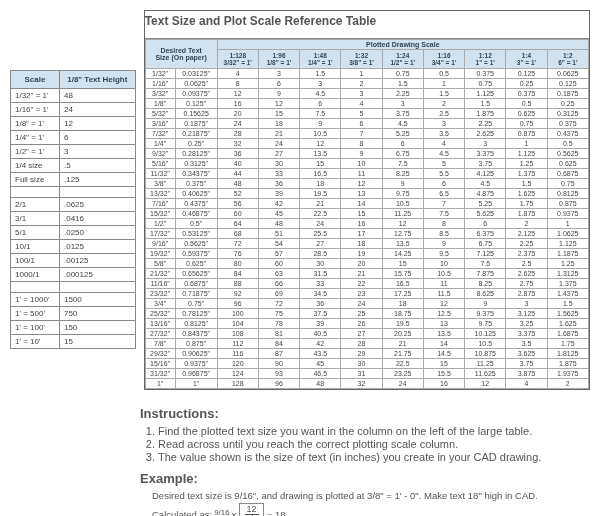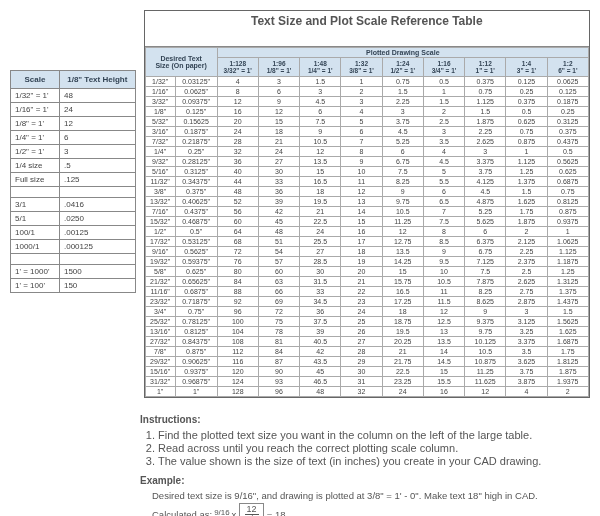--- a/index.html
+++ b/index.html
@@ -39,24 +39,24 @@
     text-align: left;
   }
   .small-table td:first-child { text-align: left; }
   .small-table .sep td { height: 6px; border-left:1px solid #888; border-right:1px solid #888; border-top:none; border-bottom:none;}
   
   .big-wrap {
     border: 1px solid #666;
     width: 460px;
   }
   .big-title {
-    text-align: center;
+    text-align: left;
     font-weight: bold;
     font-size: 12px;
-    padding: 3px 0 18px 0;
+    padding: 3px 0 10px 0;
     color: #555;
     border-bottom: 1px solid #888;
   }
   .big-table {
     border-collapse: collapse;
     width: 100%;
     table-layout: fixed;
   }
   .big-table th, .big-table td {
     border: 1px solid #aaa;
@@ -75,21 +75,21 @@
     line-height: 1.1;
     padding: 2px 0;
   }
   .big-table td:first-child { font-size: 7px; }
   .below {
     margin: 16px 0 0 130px;
     font-size: 10px;
     color: #555;
     width: 450px;
   }
-  .below h4 { margin: 4px 0; font-size: 10px; color:#555;}
+  .below h4 { margin: 4px 0; font-size: 13px; color:#555;}
   .below ol { margin: 2px 0 8px 18px; padding:0;}
   .below ol li { margin: 1px 0; font-size: 11px;}
   .example-line { margin: 3px 0 2px 12px; font-size:9.5px;}
   .calc-line { display:flex; align-items:center; margin-left:12px; font-size:9.5px;}
   .frac {
     display: inline-flex;
     flex-direction: column;
     align-items: center;
     font-size: 9px;
     margin: 0 3px;
@@ -139,46 +139,62 @@
         </tr>
         <tr>
           <td>Full size</td>
           <td>.125</td>
         </tr>
         <tr class="sep">
           <td></td>
           <td></td>
         </tr>
         <tr>
+          <td>2/1</td>
+          <td>.0625</td>
+        </tr>
+        <tr>
           <td>3/1</td>
           <td>.0416</td>
         </tr>
         <tr>
           <td>5/1</td>
           <td>.0250</td>
+        </tr>
+        <tr>
+          <td>10/1</td>
+          <td>.0125</td>
         </tr>
         <tr>
           <td>100/1</td>
           <td>.00125</td>
         </tr>
         <tr>
           <td>1000/1</td>
           <td>.000125</td>
         </tr>
         <tr class="sep">
           <td></td>
           <td></td>
         </tr>
         <tr>
           <td>1' = 1000'</td>
           <td>1500</td>
         </tr>
         <tr>
+          <td>1' = 500'</td>
+          <td>750</td>
+        </tr>
+        <tr>
           <td>1' = 100'</td>
           <td>150</td>
+        </tr>
+        <tr>
+          <td>1' = 10'</td>
+          <td>15</td>
         </tr>
       </tbody>
   </table>
 
   <div class="big-wrap">
     <div class="big-title">Text Size and Plot Scale Reference Table</div>
     <table class="big-table">
       <colgroup>
         <col style="width:30px">
           <col style="width:42px">

